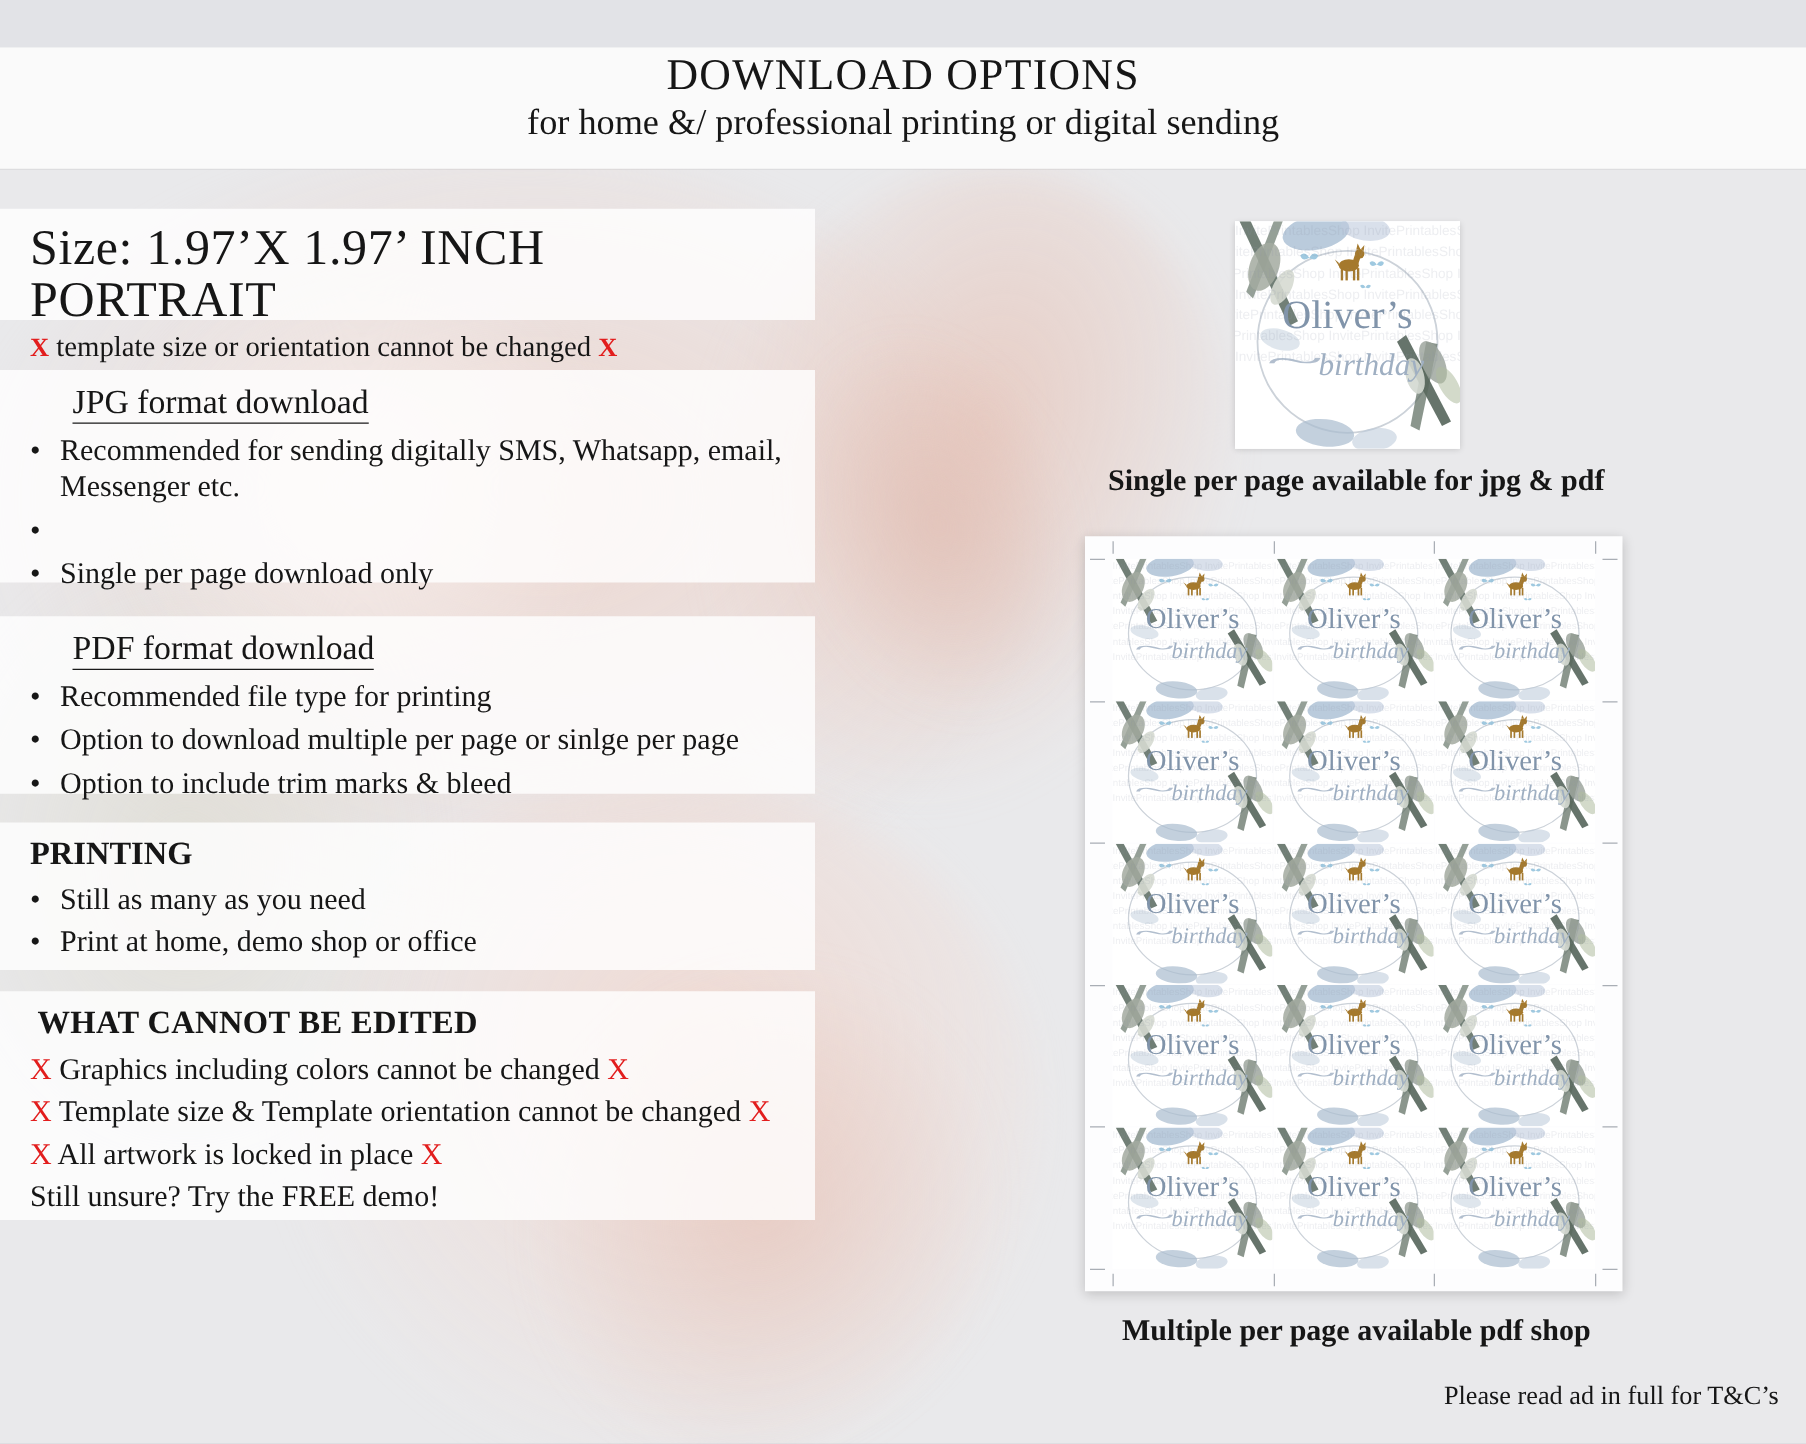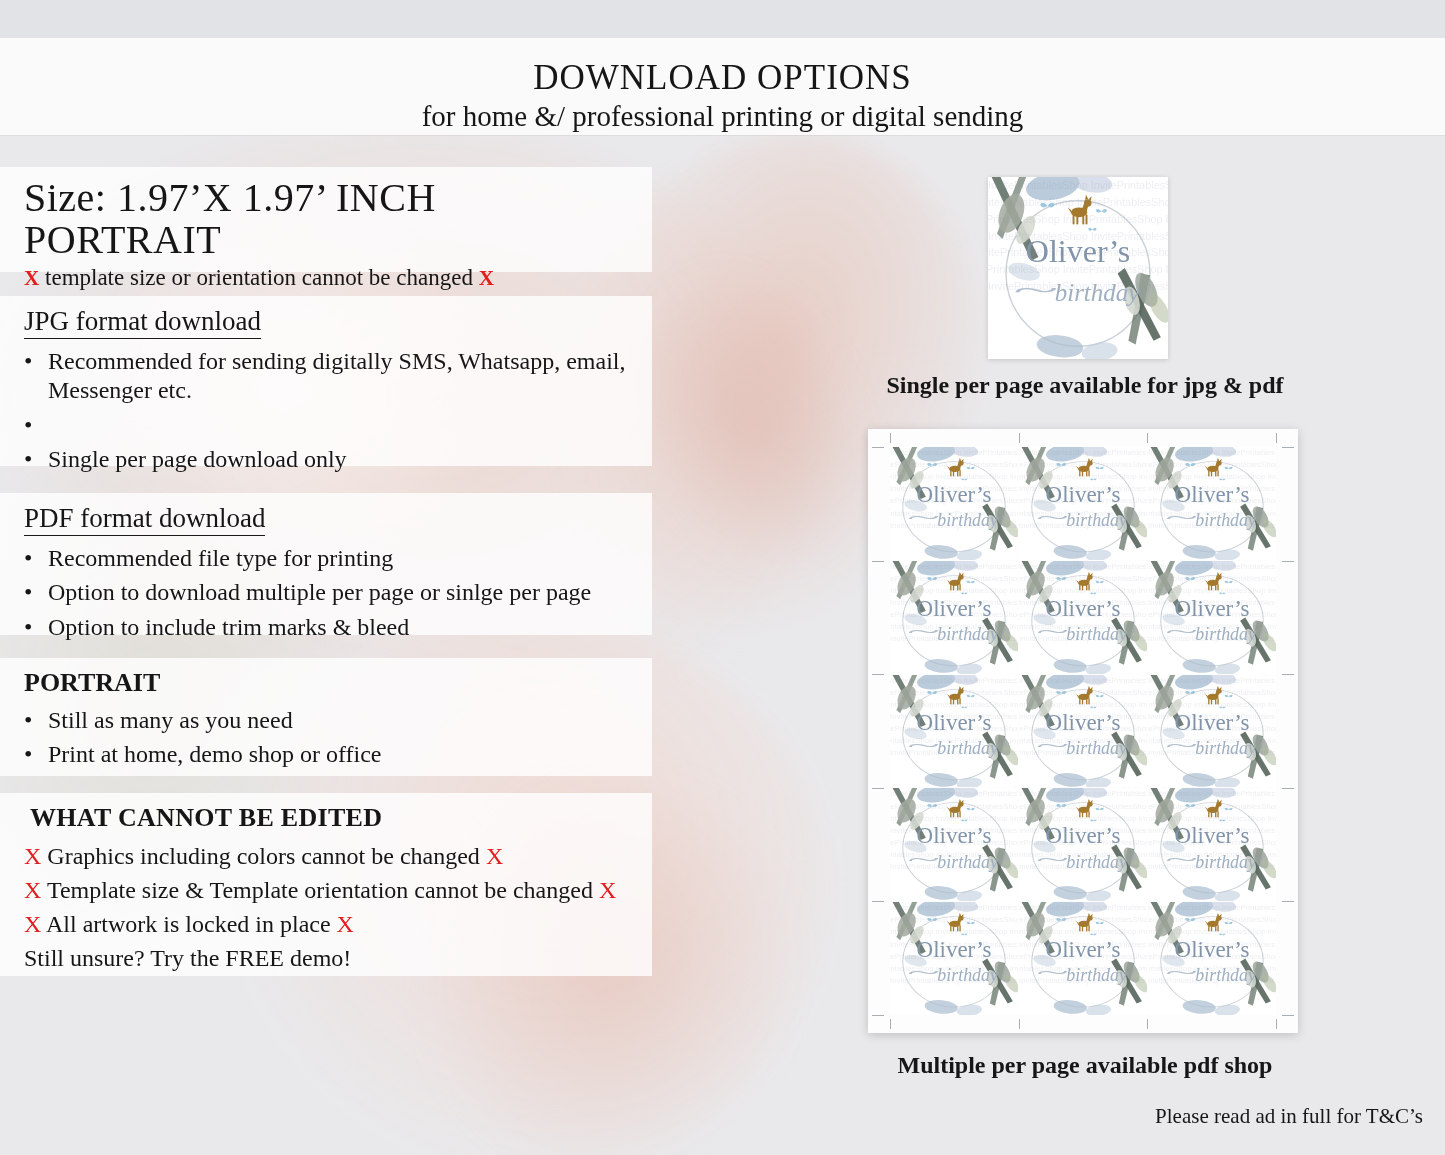--- a/index.html
+++ b/index.html
@@ -14,36 +14,36 @@
   .pt2{left:560px;top:130px;width:420px;height:520px;background:radial-gradient(ellipse at 50% 40%,rgba(231,198,187,.8),rgba(231,198,187,0) 72%);transform:rotate(18deg);}
   .pt3{left:230px;top:620px;width:600px;height:560px;background:radial-gradient(ellipse at 55% 40%,rgba(240,218,211,.95),rgba(240,218,211,0) 74%);transform:rotate(-8deg);}
   .pt4{left:420px;top:760px;width:380px;height:420px;background:radial-gradient(ellipse at 50% 50%,rgba(228,190,178,.55),rgba(228,190,178,0) 70%);transform:rotate(24deg);}
   .pt5{left:-60px;top:430px;width:420px;height:520px;background:radial-gradient(ellipse at 50% 50%,rgba(217,213,196,.5),rgba(217,213,196,0) 70%);}
   .pt6{left:640px;top:260px;width:220px;height:320px;background:radial-gradient(ellipse at 50% 50%,rgba(219,178,166,.45),rgba(219,178,166,0) 70%);transform:rotate(-20deg);}
   .pt7{left:80px;top:200px;width:420px;height:380px;background:radial-gradient(ellipse at 50% 50%,rgba(247,238,235,.9),rgba(247,238,235,0) 70%);}
 
   
   .topstrip{position:absolute;left:0;top:0;width:1445px;height:38px;background:#e2e3e7;}
   .header-band{position:absolute;left:0;top:38px;width:1445px;height:97px;background:#fafafa;text-align:center;box-shadow:0 1px 0 rgba(0,0,0,.05);}
-  .header-title{font-size:35px;letter-spacing:1px;margin-top:20px;}
+  .header-title{font-size:35px;letter-spacing:1px;margin-top:2px;}
   .header-sub{font-size:29px;margin-top:2px;}
 
   
   .band{position:absolute;left:0;width:652px;background:rgba(255,255,255,.8);box-sizing:border-box;padding:10px 10px 10px 24px;}
-  .band-size{top:167px;height:105px;}
+  .band-size{top:167px;height:89px;}
   .band-jpg{top:296px;height:170px;}
   .band-pdf{top:493px;height:142px;}
   .band-print{top:658px;height:118px;}
   .band-edit{top:793px;height:183px;}
   .size-heading{font-size:40px;line-height:1.05;letter-spacing:.5px;}
   .size-note{font-size:23px;margin-top:4px;}
   .redx{color:var(--accent-red,#e21d1d);}
   .redx.b{font-weight:bold;font-size:.92em;}
   .sec-heading{font-size:27px;display:inline-block;}
-  .sec-heading.u{border-bottom:1.6px solid #1a1a1a;padding-bottom:1px;}
+  .sec-heading.u{border-bottom:1.6px solid #1a1a1a;padding-bottom:1px;margin-left:34px;}
   .sec-heading.bold{font-weight:bold;font-size:26px;}
   ul.bullets{list-style:none;margin:8px 0 0 0;padding:0;font-size:24px;}
   ul.bullets li{display:flex;margin-bottom:5px;line-height:1.22;max-width:608px;}
   ul.bullets .dot{flex:0 0 24px;}
   .edit-lines{margin-top:6px;font-size:24px;line-height:1.42;}
   .edit-heading{font-size:26px;font-weight:bold;letter-spacing:.3px;margin-left:6px;}
 
   
   .single-preview{position:absolute;left:988px;top:177px;width:180px;height:182px;background:#fff;box-shadow:0 1px 5px rgba(0,0,0,.16);}
   .caption{position:absolute;left:860px;width:450px;text-align:center;font-size:24px;font-weight:bold;}
@@ -124,21 +124,21 @@
           <span>Option to download multiple per page or sinlge per page</span>
         </li>
         <li>
           <span class="dot">•</span>
           <span>Option to include trim marks &amp; bleed</span>
         </li>
       </ul>
   </section>
 
   <section class="band band-print">
-    <span class="sec-heading bold">PORTRAIT</span>
+    <span class="sec-heading bold">PRINTING</span>
     <ul class="bullets">
         <li>
           <span class="dot">•</span>
           <span>Still as many as you need</span>
         </li>
         <li>
           <span class="dot">•</span>
           <span>Print at home, demo shop or office</span>
         </li>
       </ul>

